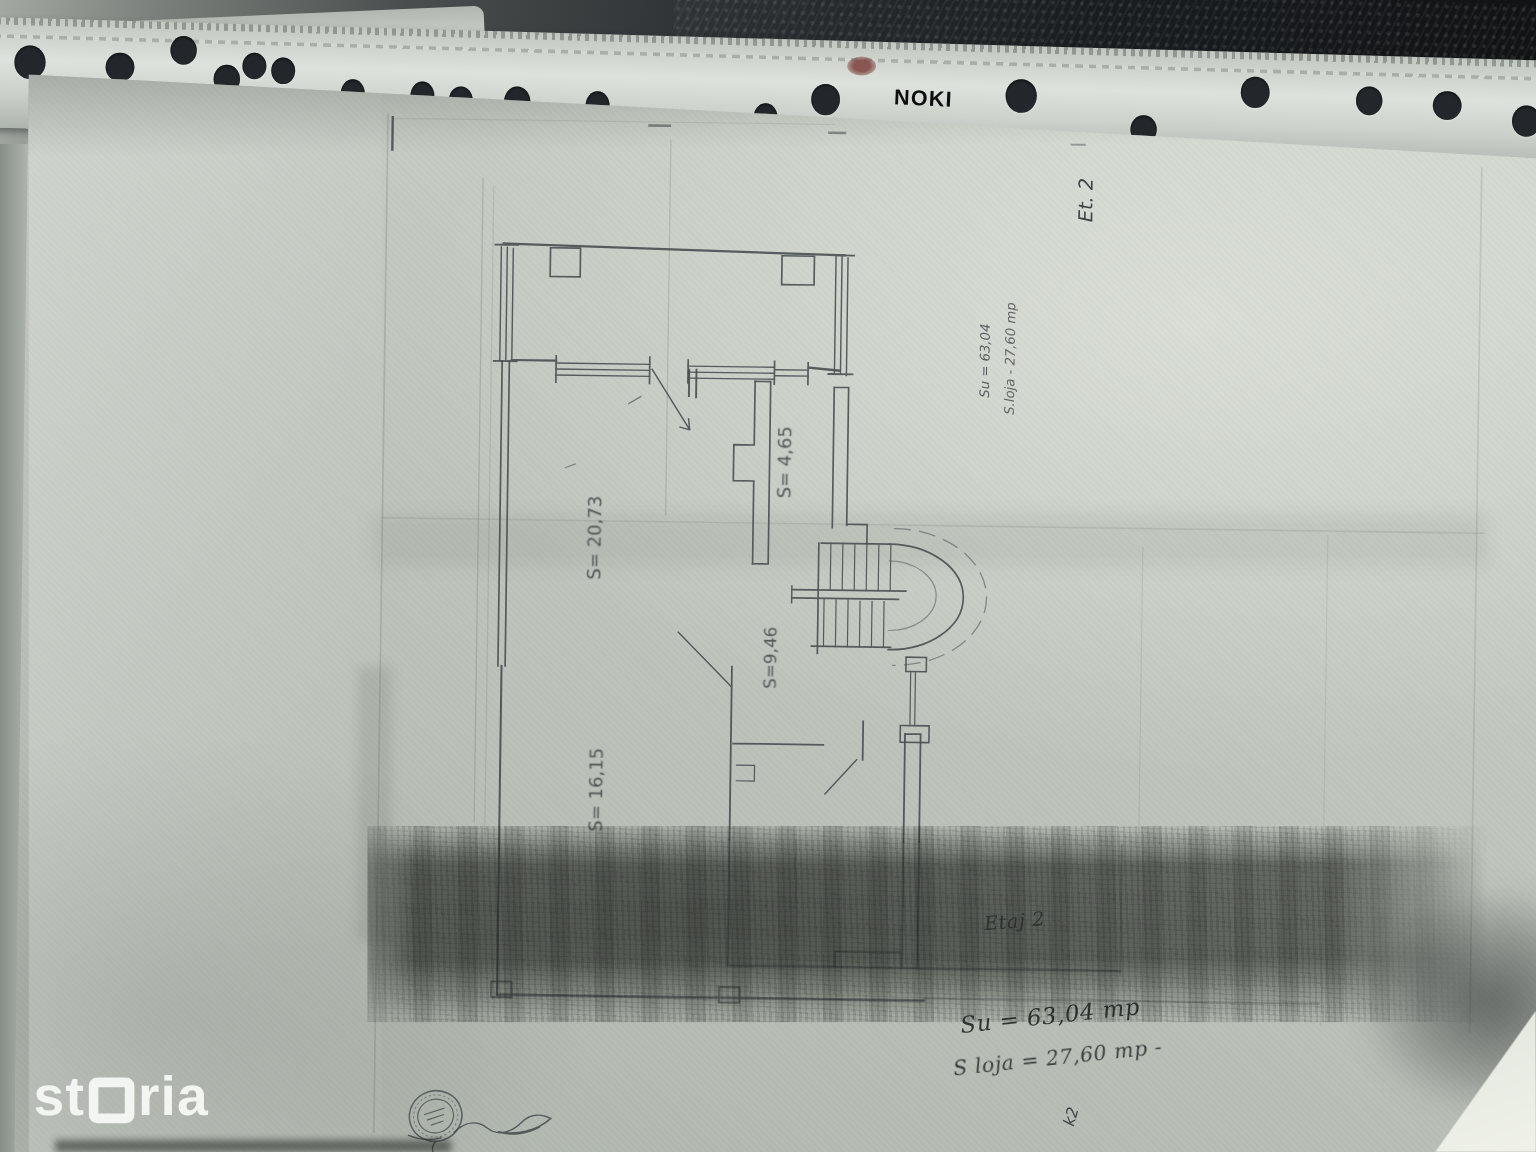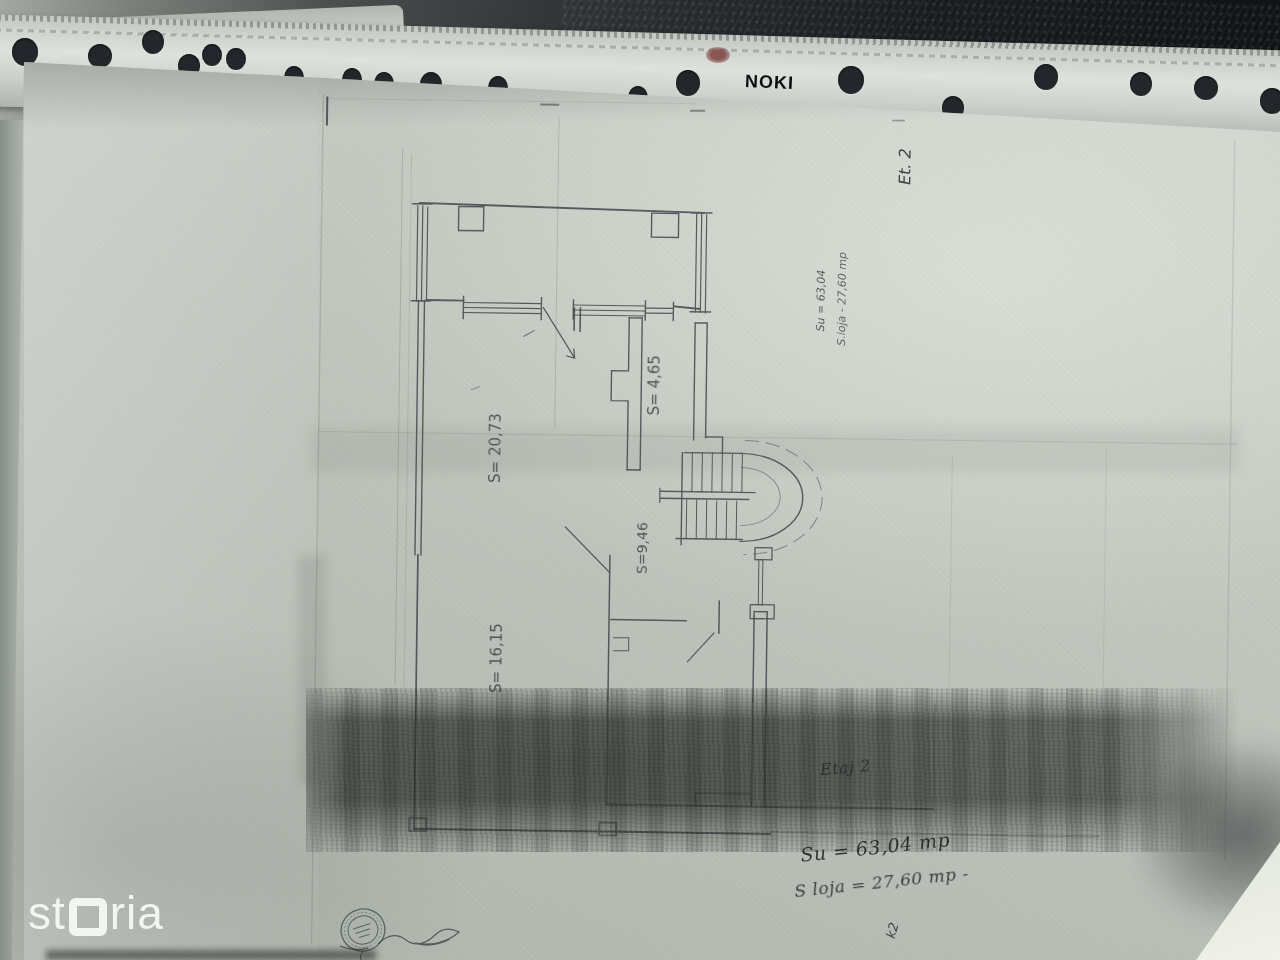--- a/index.html
+++ b/index.html
@@ -152,21 +152,21 @@
     background:linear-gradient(160deg,#e2e6dd,#f0f2ea);
   }
   .bottom-sliver{
     position:absolute;left:46px;top:950px;width:330px;height:10px;
     background:rgba(16,18,16,0.5);filter:blur(3px);
   }
 
   
   .storia{
     position:absolute;left:28px;top:886px;display:flex;align-items:center;
-    font-family:"Liberation Sans",sans-serif;font-weight:normal;
+    font-family:"Liberation Sans",sans-serif;font-weight:bold;
     font-size:46px;color:rgba(247,249,245,0.94);letter-spacing:1px;
   }
   .storia .sq{
     display:inline-block;width:22px;height:22px;margin:8px 3px 0 3px;
     border:8px solid rgba(247,249,245,0.94);border-radius:7px;
   }
 </style>
 </head>
 <body>
 

